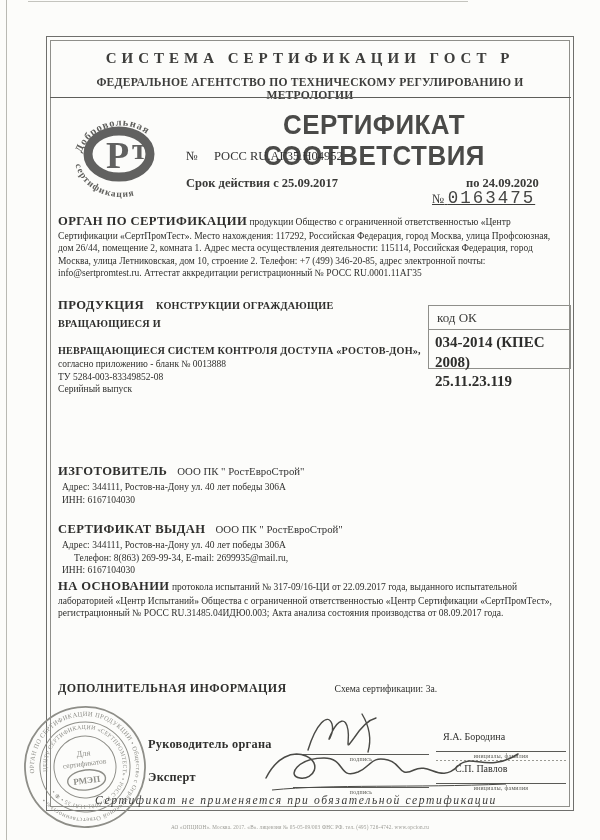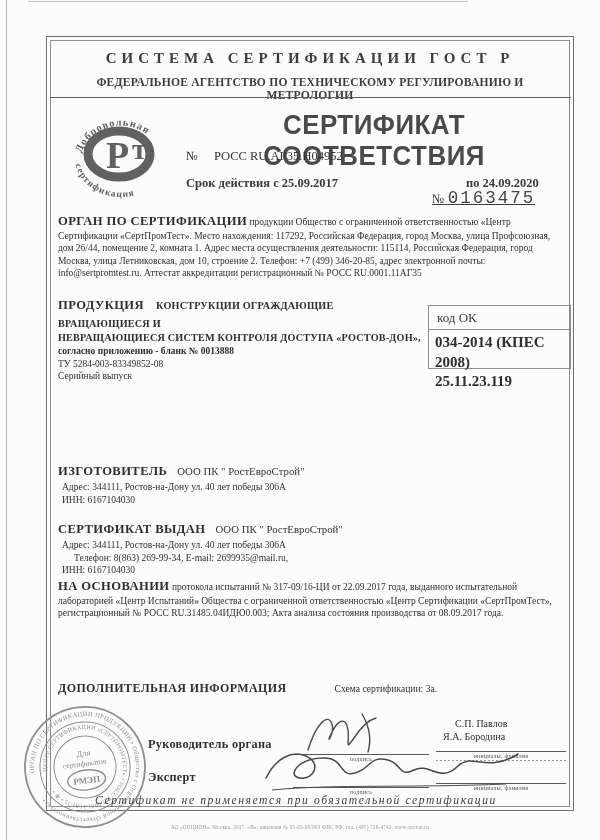--- a/index.html
+++ b/index.html
@@ -94,22 +94,22 @@
   <div class="abs bodytxt" style="left:58px;top:213px;width:508px;">
     <span class="seclbl">ОРГАН ПО СЕРТИФИКАЦИИ</span>
     <span>продукции Общество с ограниченной ответственностью «Центр Сертификации «СертПромТест». Место нахождения: 117292, Российская  Федерация, город Москва, улица Профсоюзная, дом 26/44, помещение 2, комната 1. Адрес места осуществления деятельности: 115114, Российская Федерация, город Москва, улица Летниковская, дом 10, строение 2. Телефон: +7 (499) 346-20-85, адрес электронной почты: info@sertpromtest.ru. Аттестат аккредитации регистрационный № РОСС RU.0001.11АГ35</span>
   </div>
 
   <div class="abs" style="left:58px;top:295px;width:366px;">
     <div>
       <span class="seclbl">ПРОДУКЦИЯ</span>
       <span class="prod-name" style="margin-left:8px;">КОНСТРУКЦИИ ОГРАЖДАЮЩИЕ ВРАЩАЮЩИЕСЯ И</span>
     </div>
-    <div class="prod-name" style="margin-top:1px;">НЕВРАЩАЮЩИЕСЯ СИСТЕМ КОНТРОЛЯ ДОСТУПА «РОСТОВ-ДОН»,</div>
-    <div class="bodytxt" style="margin-top:2px;font-weight:bold;">согласно приложению - бланк № 0013888</div>
+    <div class="prod-name" style="margin-top:14px;">НЕВРАЩАЮЩИЕСЯ СИСТЕМ КОНТРОЛЯ ДОСТУПА «РОСТОВ-ДОН»,</div>
+    <div class="bodytxt" style="margin-top:2px;">согласно приложению - бланк № 0013888</div>
     <div class="bodytxt">ТУ 5284-003-83349852-08</div>
     <div class="bodytxt">Серийный выпуск</div>
   </div>
 
   <div class="codebox" style="left:428px;top:305px;width:141px;height:62px;">
     <div class="cb-label">код ОК</div>
     <div class="cb-div"></div>
     <div class="cb-val">034-2014 (КПЕС 2008)</div>
     <div class="cb-val">25.11.23.119</div>
   </div>
@@ -176,21 +176,21 @@
   <div class="tinycap" style="left:293px;top:756px;width:136px;">подпись</div>
 
   <div class="abs persname" style="left:443px;top:731px;">Я.А. Бородина</div>
   <div class="sigline" style="left:436px;top:751px;width:130px;"></div>
   <div class="tinycap" style="left:436px;top:753px;width:130px;">инициалы, фамилия</div>
   <div class="sigline-dot" style="left:436px;top:760px;width:130px;"></div>
 
   <div class="sigline" style="left:293px;top:787px;width:136px;"></div>
   <div class="tinycap" style="left:293px;top:789px;width:136px;">подпись</div>
 
-  <div class="abs persname" style="left:443px;top:718px;margin-left:12px;">С.П. Павлов</div>
+  <div class="abs persname" style="left:443px;top:763px;margin-left:12px;">С.П. Павлов</div>
   <div class="sigline" style="left:436px;top:783px;width:130px;"></div>
   <div class="tinycap" style="left:436px;top:785px;width:130px;">инициалы, фамилия</div>
 
   <div class="abs" style="left:302px;top:710px;width:120px;height:46px;">
     <svg width="120" height="46" viewBox="0 0 120 46">
       <path d="M6,40 C14,14 26,2 30,14 C33,24 22,38 30,22 C36,10 44,6 46,20 C48,32 42,42 52,28 C60,16 66,10 74,8 M60,4 C66,14 70,28 66,42" fill="none" stroke="#4a4a46" stroke-width="1.4" stroke-linecap="round"></path>
     </svg>
   </div>
   <div class="abs" style="left:262px;top:744px;width:260px;height:52px;">
     <svg width="260" height="52" viewBox="0 0 260 52">

